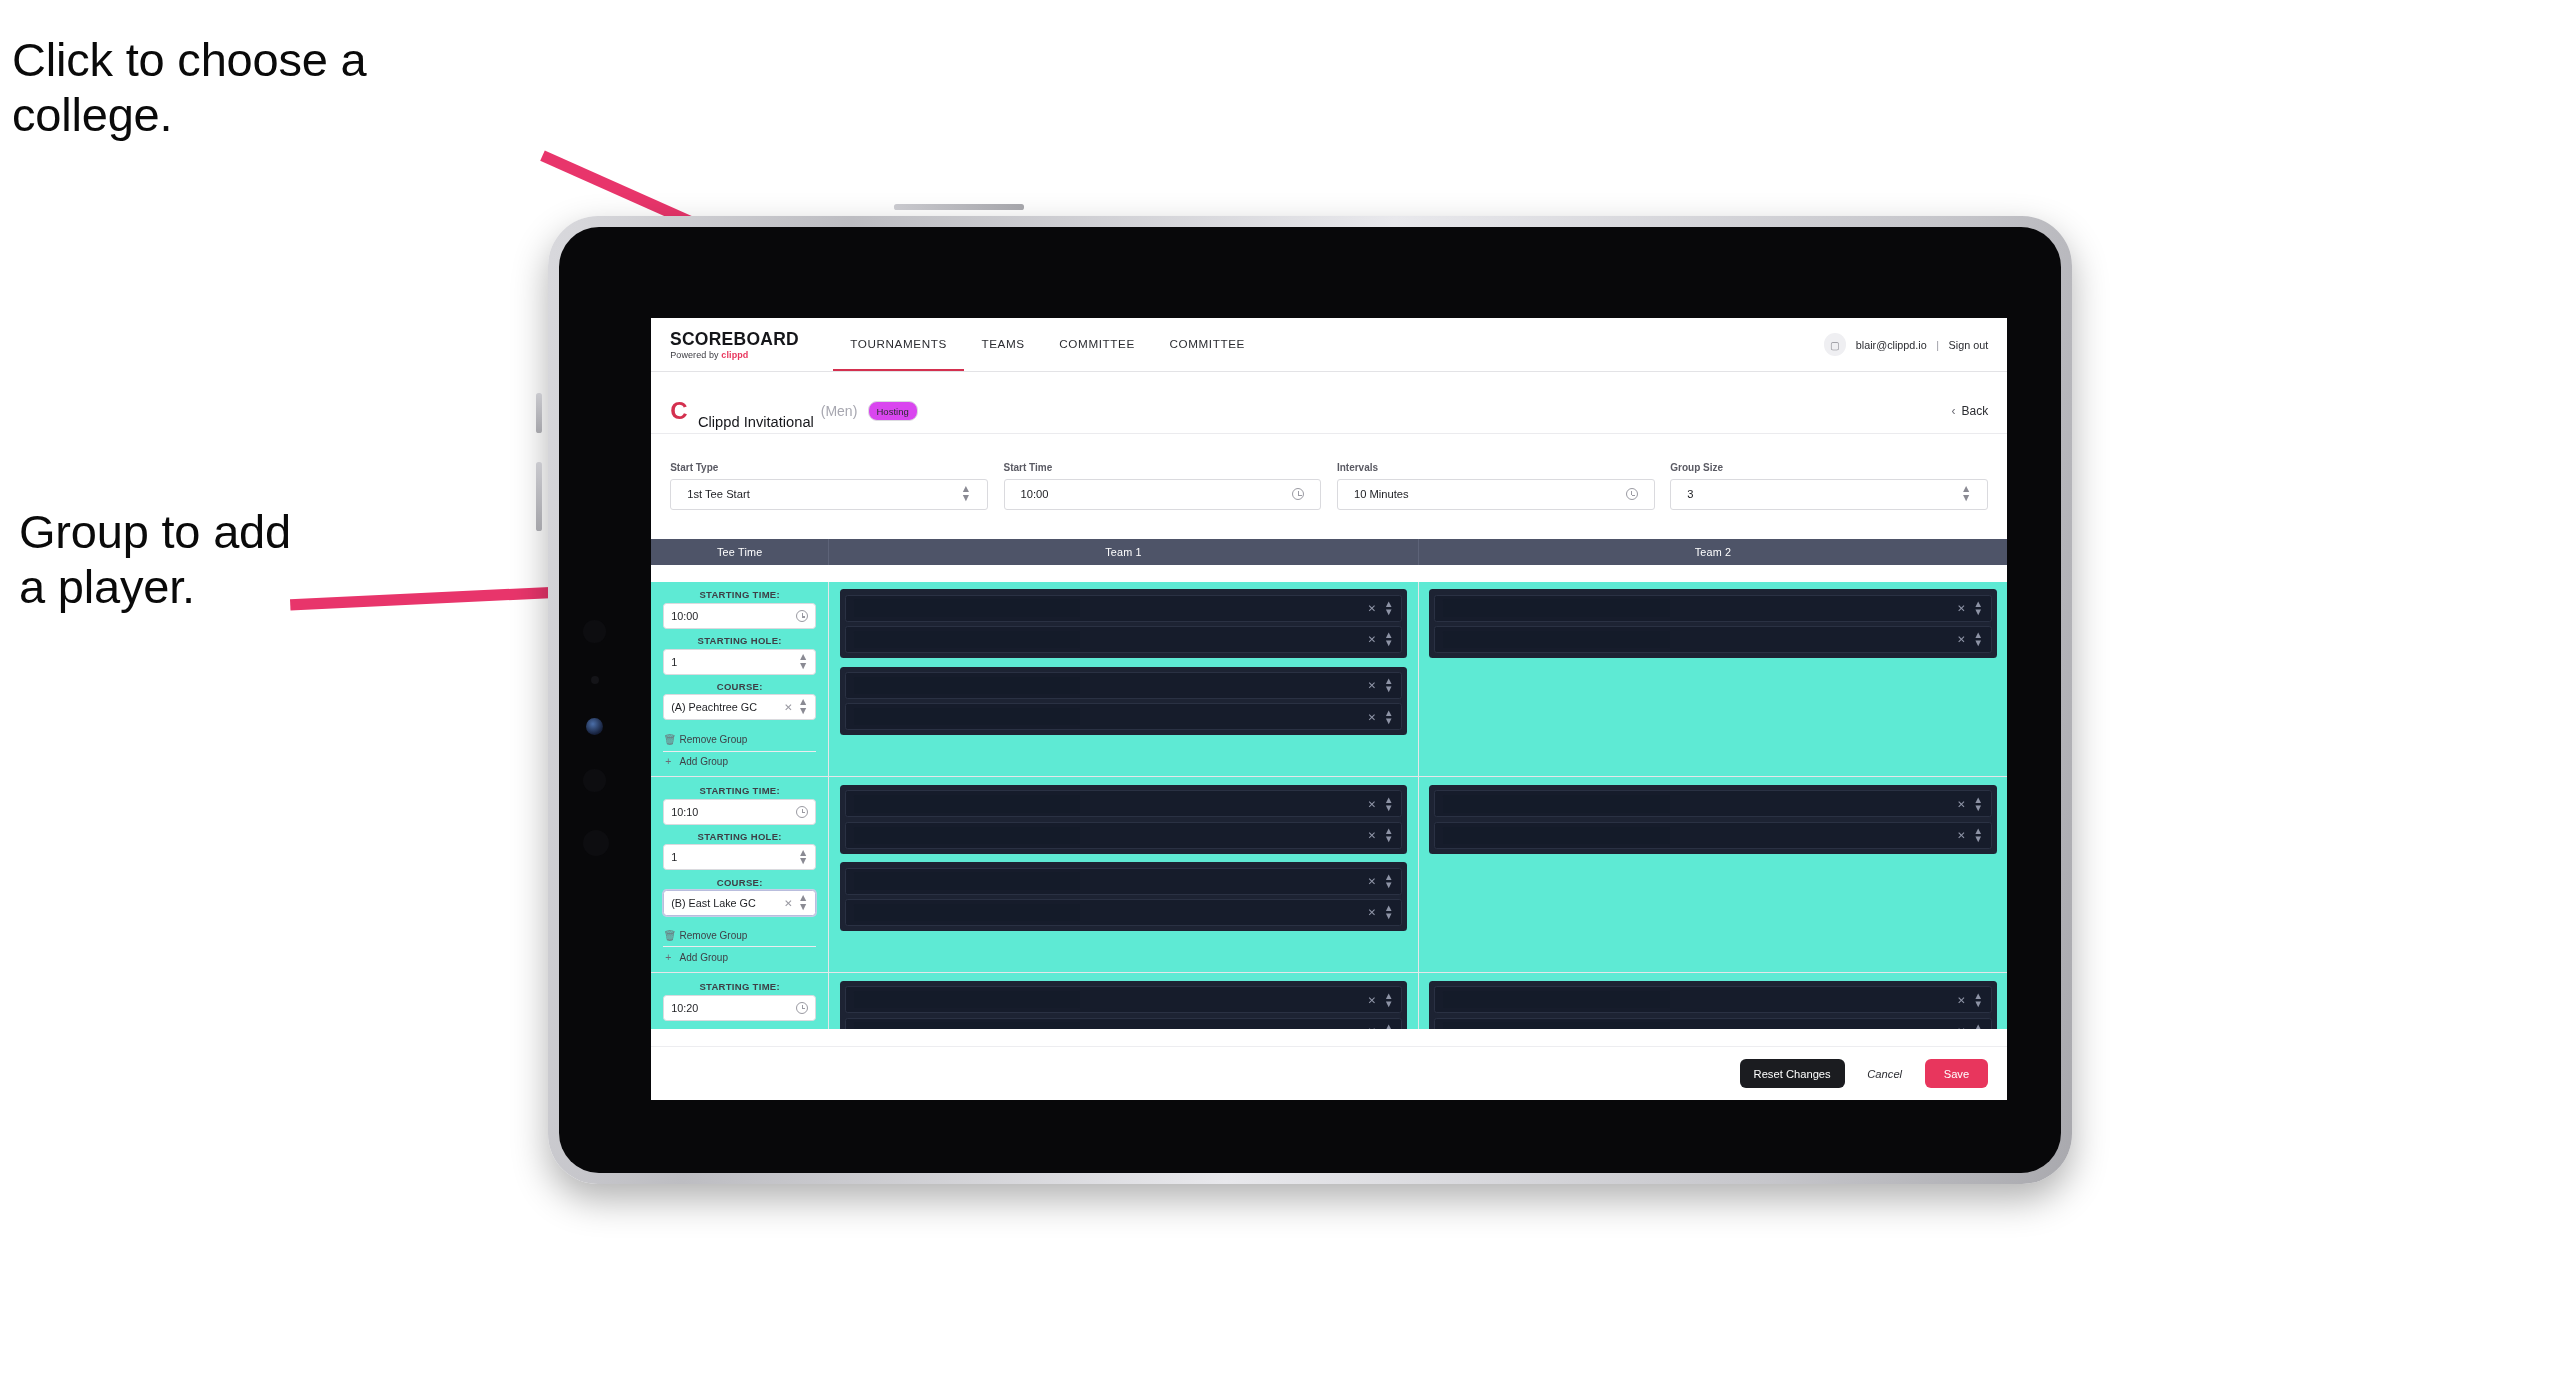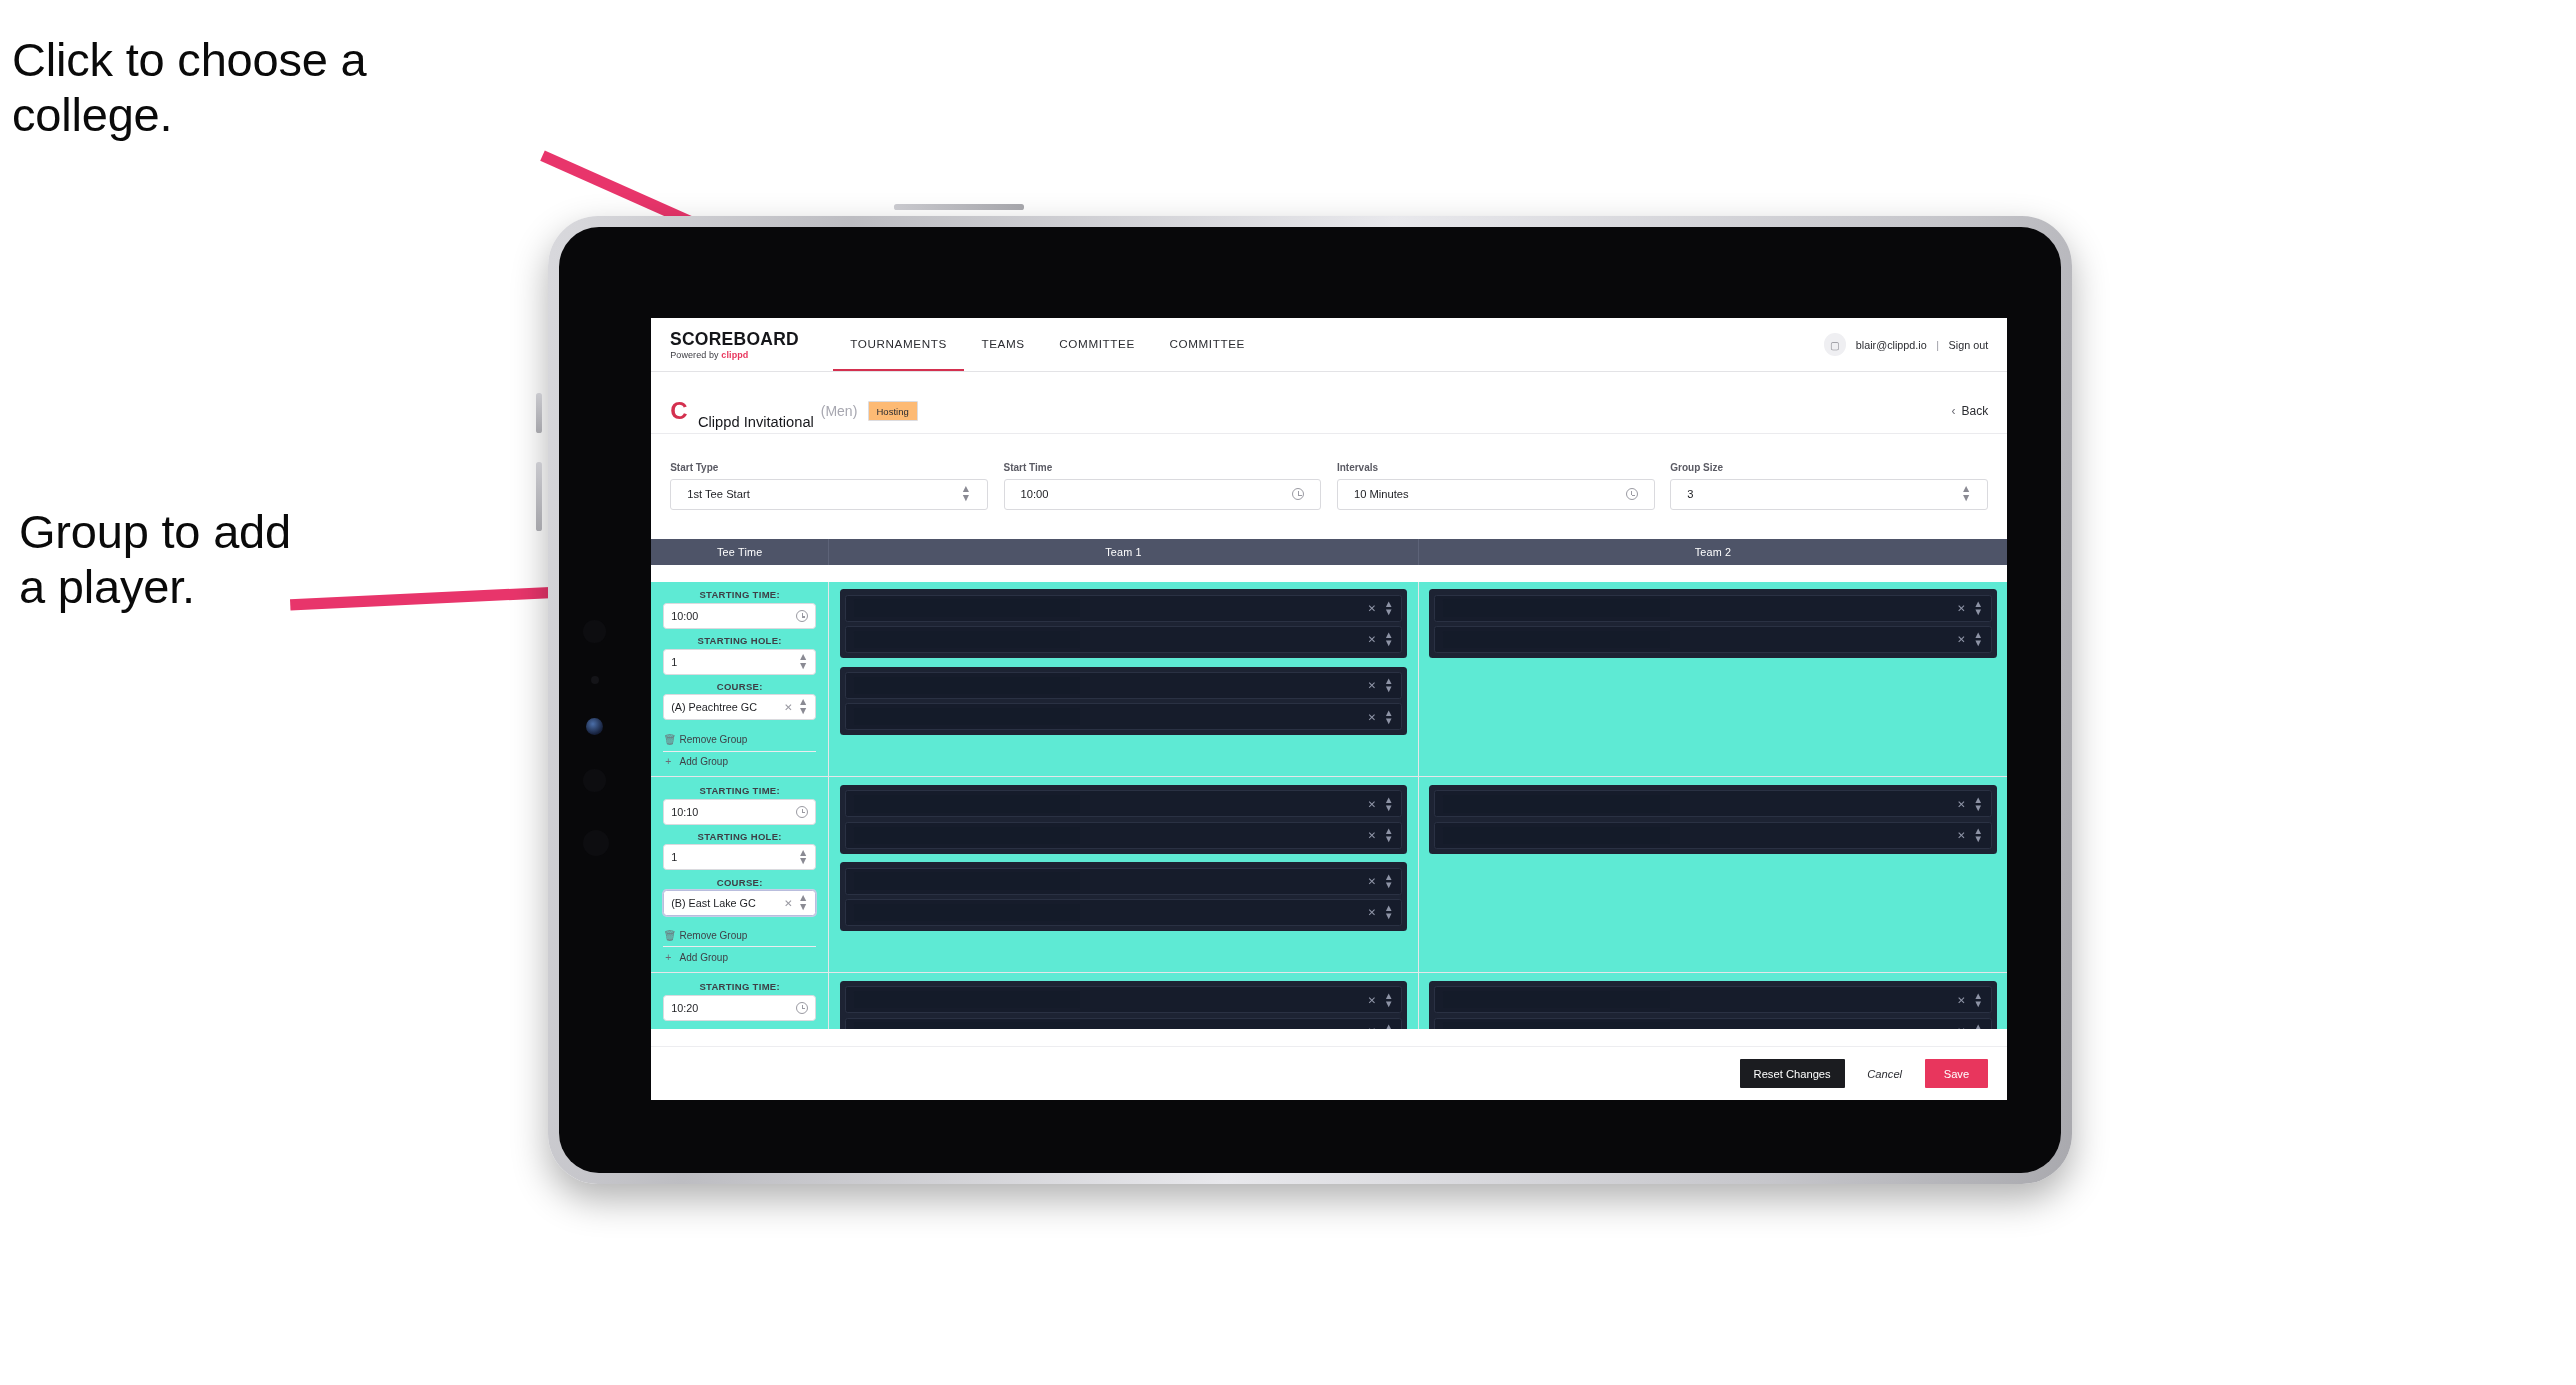--- a/index.html
+++ b/index.html
@@ -111,22 +111,22 @@
     border-bottom: 0.9px solid #ebebee;
   }
   .logo-c {
     font-family: "Liberation Sans", sans-serif;
     font-weight: 800; font-size: 24px; color: #d4304f; line-height: 1;
   }
   .title-main { font-size: 14.7px; color: #16171b; margin-top: 22px; }
   .title-gender { font-size: 14px; color: #a7a7b0; margin-left: -3.5px; }
   .chip-hosting {
     font-size: 9.5px; color: #2b2c31;
-    border: 0.9px solid #dcdce0; border-radius: 1px;
-    padding: 3.5px 7.8px; background: #fdba74;
+    border: 0.9px solid #dcdce0; border-radius: 9px;
+    padding: 3.5px 7.8px; background: #d946ef;
   }
   .back-link {
     margin-left: auto; display: flex; align-items: center; gap: 6px;
     font-size: 12px; color: #2b2c31; cursor: pointer;
   }
   .back-chev { font-size: 12px; color: #6b6b74; }
 
   
   .controls {
     display: flex; gap: 15.5px;
@@ -202,21 +202,21 @@
   .slot .ss { color: #8e94a6; font-size: 9.5px; line-height: .85; text-align: center; }
   .slot .ss i { display: block; font-style: normal; }
 
   
   .footer {
     height: 54px; flex: 0 0 54px;
     display: flex; align-items: center; justify-content: flex-end;
     gap: 14px; padding: 0 19px;
     background: #fff; border-top: 0.9px solid #ededf0;
   }
-  .btn { border-radius: 1px; font-size: 11.2px; cursor: pointer; border: none; }
+  .btn { border-radius: 6px; font-size: 11.2px; cursor: pointer; border: none; }
   .btn-reset { background: #1b1c20; color: #fff; padding: 8.6px 14px; }
   .btn-cancel { background: transparent; color: #2b2c31; padding: 8.6px 8.6px; font-style: italic; }
   .btn-save { background: #e8365d; color: #fff; padding: 8.6px 19px; }
 </style>
 </head>
 <body>
 
 <div class="stage">
 
   <div class="annot" id="annot-college">Click to choose a

